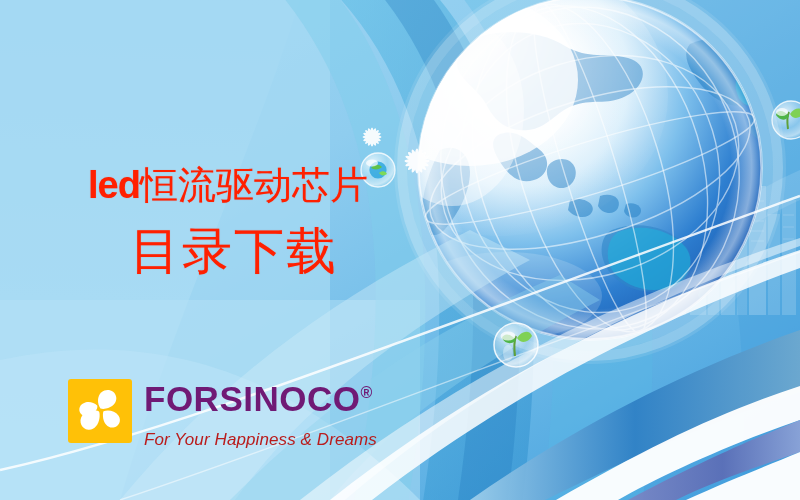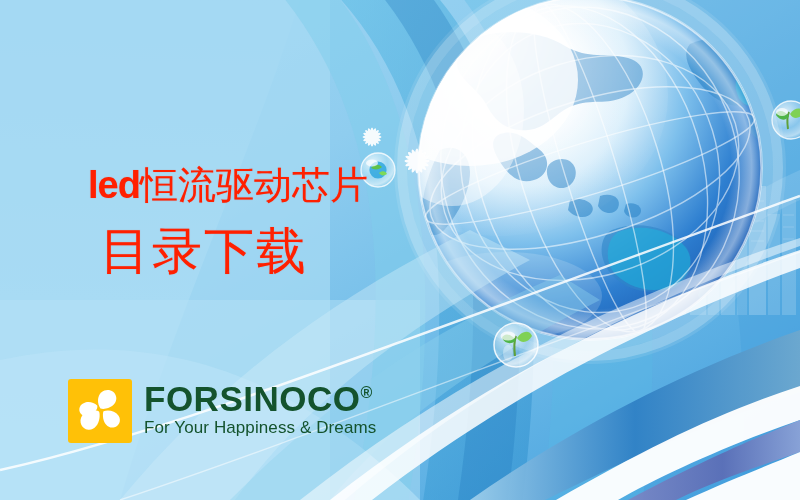--- a/index.html
+++ b/index.html
@@ -26,20 +26,21 @@
   
   .headline {
     position: absolute;
     left: 88px;
     top: 166px;
     z-index: 20;
     line-height: 1.0;
     color: #FF2000;
     text-shadow: 0 0 1px rgba(255,32,0,0.4);
     white-space: nowrap;
+    text-align: center;
   }
   .headline-line1 {
     font-size: 38px;
     letter-spacing: 0px;
     font-family: "Liberation Serif", "DejaVu Serif", serif;
   }
   .headline-line1 .latin {
     font-family: "Liberation Sans", sans-serif;
     font-weight: bold;
     font-size: 38px;
@@ -76,37 +77,38 @@
     display: flex;
     flex-direction: column;
     justify-content: flex-start;
     padding-top: 2px;
   }
   .brand-name {
     font-family: "Liberation Sans", sans-serif;
     font-weight: bold;
     font-size: 35px;
     line-height: 1.0;
-    color: #14532d;
+    color: #701a75;
     letter-spacing: 0.5px;
     white-space: nowrap;
   }
   .brand-name .reg {
     font-size: 16px;
     vertical-align: super;
     line-height: 1;
     letter-spacing: 0;
   }
   .brand-tagline {
     font-family: "Liberation Sans", sans-serif;
     font-size: 17px;
-    color: #14532d;
+    color: #b91c1c;
     letter-spacing: 0.1px;
-    margin-top: 2px;
+    margin-top: 14px;
     white-space: nowrap;
+    font-style: italic;
   }
 </style>
 </head>
 <body>
 
 <div id="banner">
 
   <svg id="bg-svg" viewBox="0 0 800 500" preserveAspectRatio="none">
     <defs>
 

